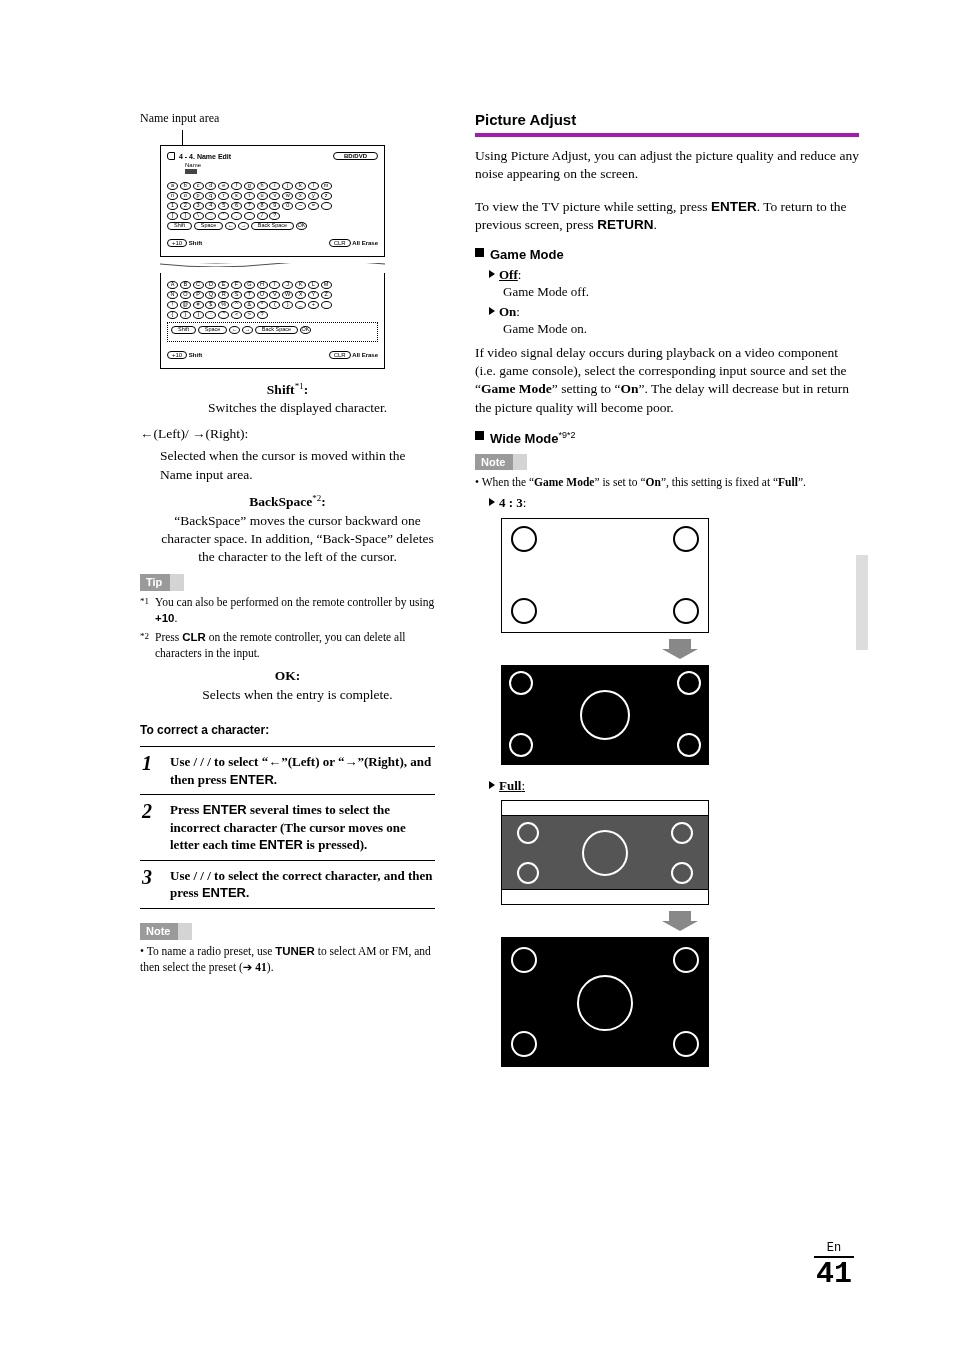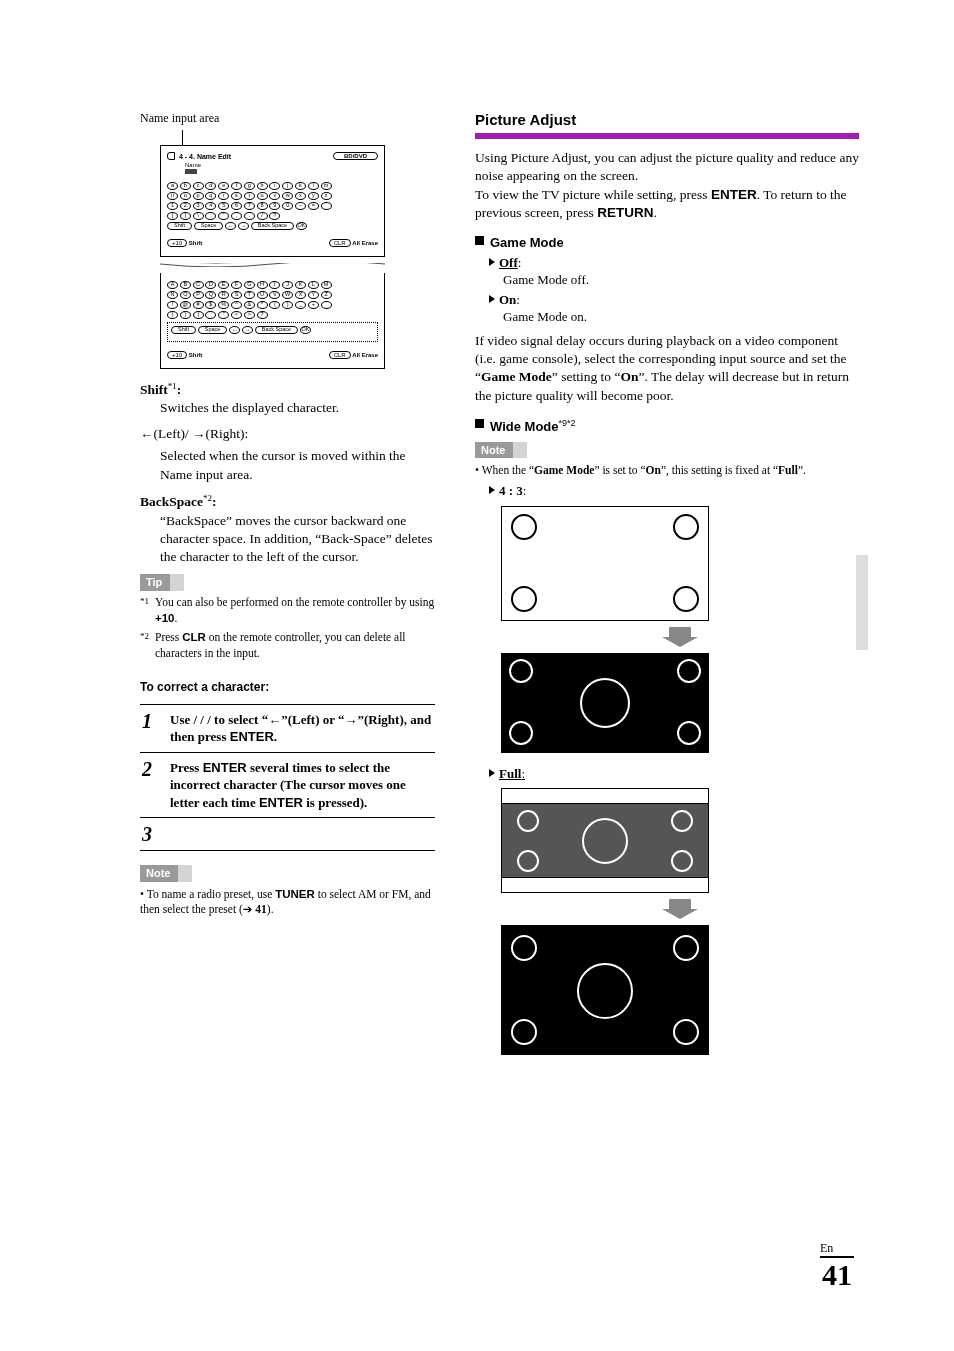--- a/index.html
+++ b/index.html
@@ -77,21 +77,21 @@
   }
   .tear svg { width:100%; height:10px; display:block; }
 
   .osd-box.lower { border-top: none; border-bottom: 1px solid #000; }
   .dotted-box {
     border: 1px dotted #000;
     padding: 3px 3px 5px 3px;
     margin-top: 3px;
   }
 
-  .hang { padding-left: 20px; margin-top: 10px; }
+  .hang { padding-left: 20px; margin-top: 10px; text-align: center; }
   .hang .label { margin-left: -20px; font-weight: bold; }
   .hang .sup { font-weight: normal; font-size: 9px; vertical-align: super; }
   .body-indent { margin-left: 20px; margin-top: 4px; }
 
   .tip-box, .note-box {
     display:inline-block;
     background: #9a9a9a;
     color: #fff;
     font-family: Arial, sans-serif;
     font-weight: bold;
@@ -135,21 +135,21 @@
   .restore {
     font-size: 13px;
     margin-top: 14px;
   }
 
   
   .h2 {
     font-family: Arial, sans-serif;
     font-weight: bold;
     font-size: 15px;
-    border-bottom: 6px solid #a21caf;
+    border-bottom: 4px solid #a21caf;
     padding-bottom: 3px;
     margin-bottom: 10px;
   }
   .para { font-size: 13.5px; }
   .sans-bold { font-family: Arial, sans-serif; font-weight: bold; }
 
   .sect { margin-top: 12px; display:flex; gap:6px; }
   .blk {
     width: 9px; height: 9px; background:#000; margin-top:2px; flex-shrink:0;
   }
@@ -208,22 +208,22 @@
     content:""; position:absolute; left:0; right:0; height:14px; background:#fff;
   }
   .dfull-top::before { top:0; border-bottom:1.5px solid #000; }
   .dfull-top::after  { bottom:0; border-top:1.5px solid #000; }
   .dfull-bot { background:#000; }
 
   .page-num {
     position: absolute;
     right: 100px;
     bottom: 60px;
-    text-align: left;
-    font-family: Liberation Serif, serif;
+    text-align: center;
+    font-family: Liberation Mono, monospace;
   }
   .page-num .en { font-size: 12px; }
   .page-num .n { font-size: 30px; font-weight: bold; border-top:2px solid #000; line-height:1.1; display:inline-block; padding:0 2px;}
 
   .sidetab {
     position:absolute;
     right: 86px; top: 555px;
     width: 12px; height: 95px;
     background: #ddd;
   }
@@ -426,48 +426,53 @@
             <span><span>You can also be performed on the remote controller by using </span><span class="sans-bold">+10</span><span>.</span></span>
           </div>
       </div>
       <div class="tip-text">
         <div class="fn-row">
             <span class="fn-sup">*2</span>
             <span><span>Press </span><span class="sans-bold">CLR</span><span> on the remote controller, you can delete all characters in the input.</span></span>
           </div>
       </div>
 
+      <div class="hang" style="margin-top:6px;">
+        <span class="label">OK:</span>
+        <div>Selects when the entry is complete.</div>
+      </div>
 
       <div class="to-correct">To correct a character:</div>
 
       <div class="steps">
         <div class="step">
           <div class="num">1</div>
           <div class="txt"><span>Use </span><span> /  /  / </span><span> to select “←”(Left) or “→”(Right), and then press </span><span class="btn">ENTER</span><span>.</span></div>
         </div>
         <div class="step">
           <div class="num">2</div>
           <div class="txt"><span>Press </span><span class="btn">ENTER</span><span> several times to select the incorrect character (The cursor moves one letter each time </span><span class="btn">ENTER</span><span> is pressed).</span></div>
         </div>
         <div class="step">
           <div class="num">3</div>
+          <div class="txt"><span>Use </span><span> /  /  / </span><span> to select the correct character, and then press </span><span class="btn">ENTER</span><span>.</span></div>
         </div>
       </div>
 
       <div class="note-box" style="margin-top:14px;">Note</div>
       <div class="tip-text">
         <span>• To name a radio preset, use </span><span class="sans-bold">TUNER</span><span> to select AM or FM, and then select the preset (</span><span>➔</span><b> 41</b><span>).</span>
       </div>
 
     </div>
 
     <div class="col-right">
       <div class="h2">Picture Adjust</div>
       <div class="para">Using Picture Adjust, you can adjust the picture quality and reduce any noise appearing on the screen.</div>
-      <div class="para" style="margin-top:0;">
+      <div class="para" style="margin-top:14px;">
         <span>To view the TV picture while setting, press </span><span class="sans-bold">ENTER</span><span>. To return to the previous screen, press </span><span class="sans-bold">RETURN</span><span>.</span>
       </div>
 
       <div class="sect">
         <div class="blk"></div>
         <div class="sect-title">Game Mode</div>
       </div>
       <div class="opt"><span class="tri"></span><b style="text-decoration:underline;">Off</b><span>:</span></div>
       <div class="opt-desc">Game Mode off.</div>
       <div class="opt"><span class="tri"></span><b>On</b><span>:</span></div>

